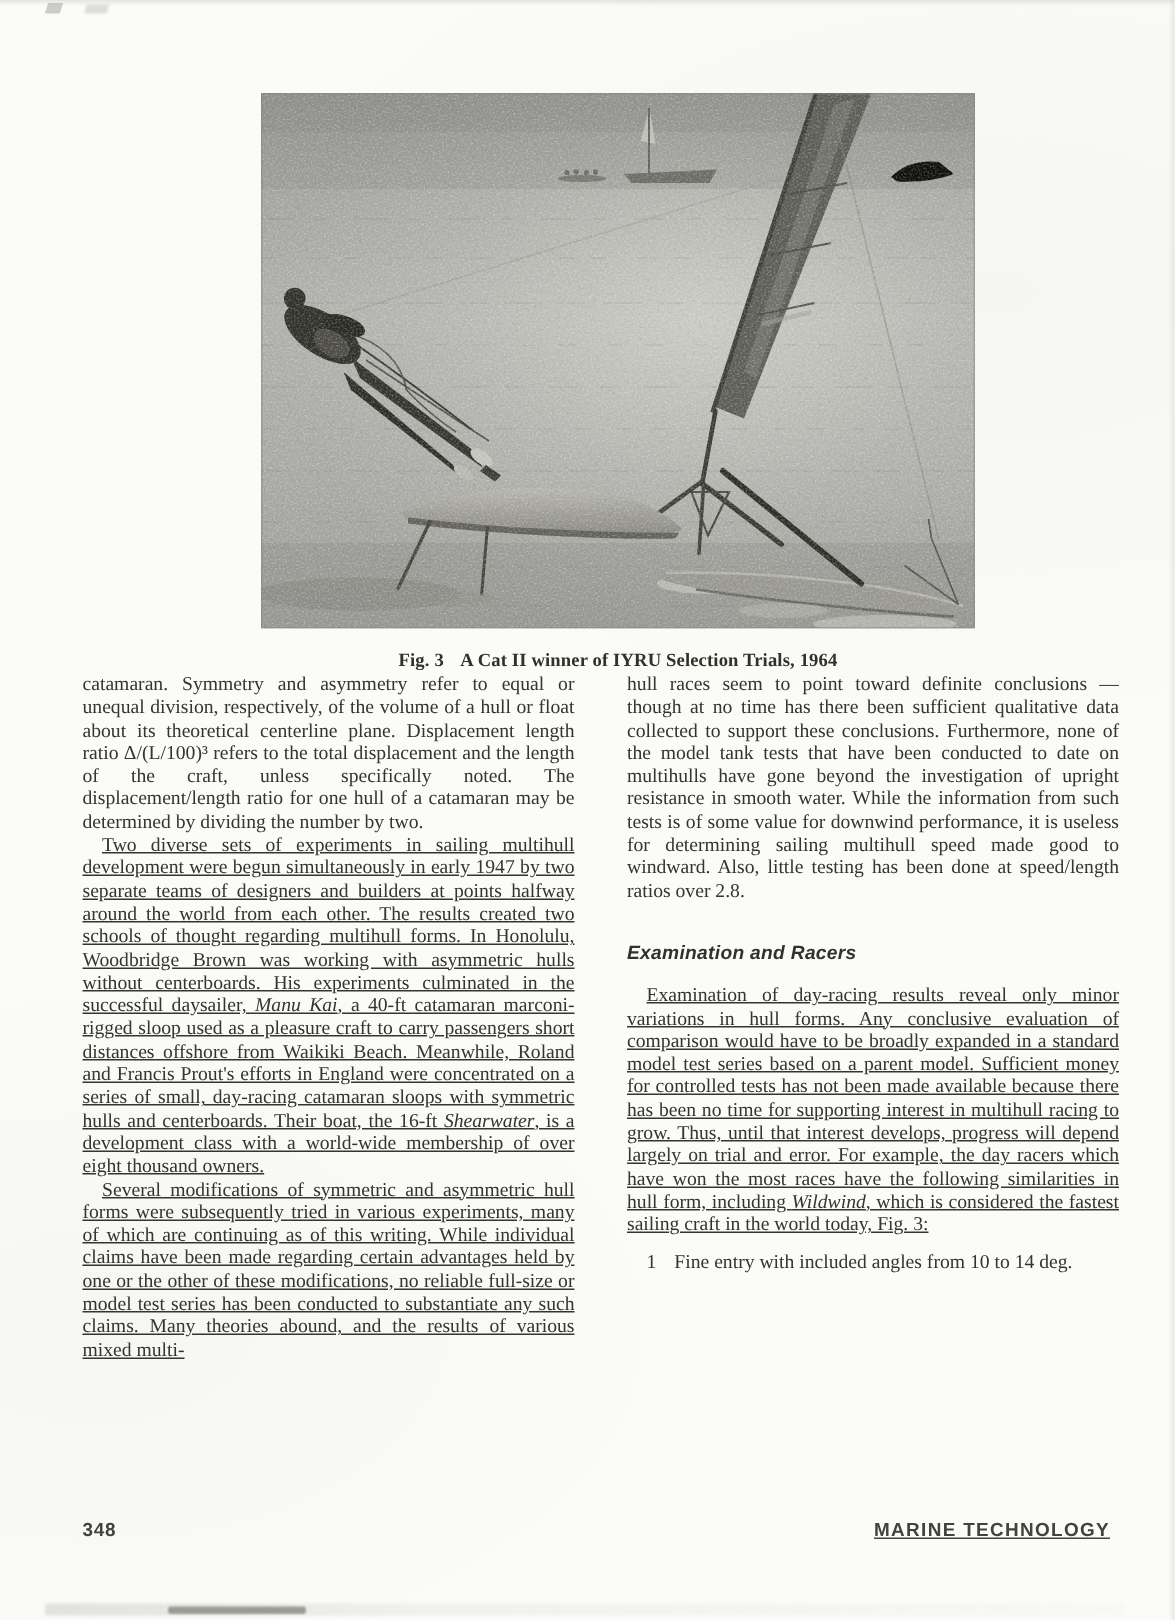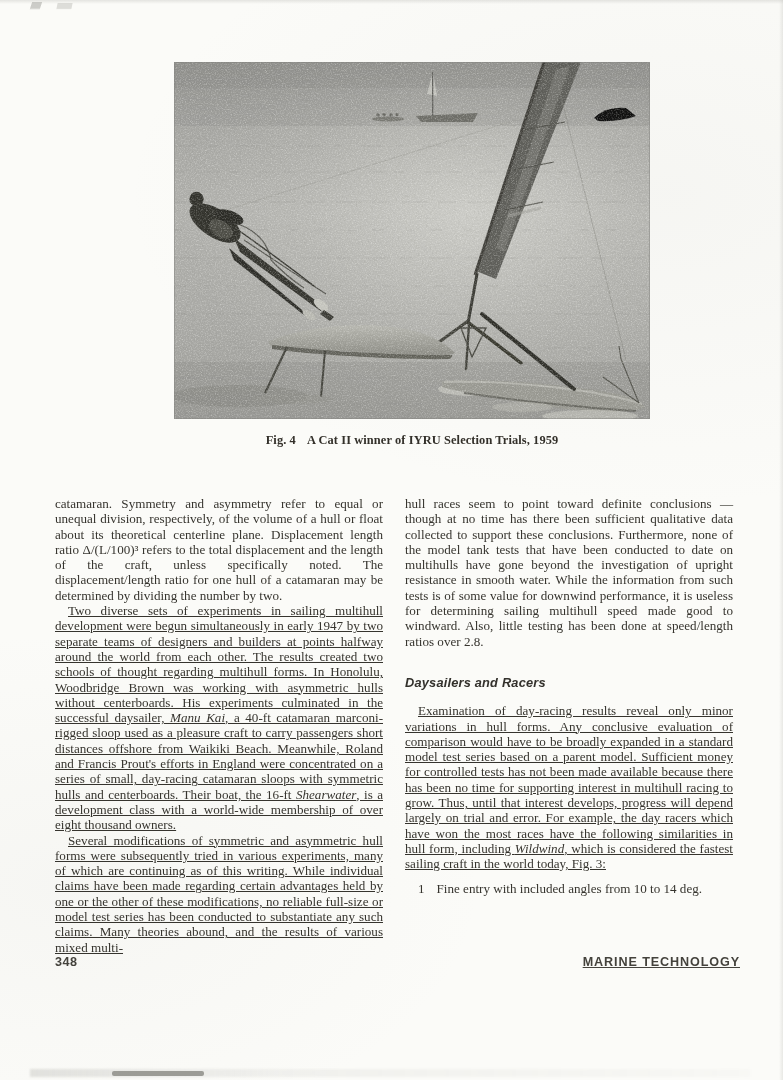--- a/index.html
+++ b/index.html
@@ -27,37 +27,37 @@
   figure.fig{position:absolute;left:174px;top:62px;margin:0;width:476px;}
   figure.fig svg{display:block;}
   .caption{
     width:476px;text-align:center;margin-top:14px;
     font-family:"Liberation Serif", serif;font-weight:700;font-size:12.4px;color:#33302a;
     letter-spacing:.1px;white-space:nowrap;
   }
   .cap-label{margin-right:11px;}
 
   .columns{
-    position:absolute;left:55px;top:496px;width:673px;
-    display:grid;grid-template-columns:328px 328px;column-gap:22px;
+    position:absolute;left:55px;top:448px;width:673px;
+    display:grid;grid-template-columns:328px 328px;column-gap:35px;
     font-size:13.1px;line-height:15.3px;text-align:justify;hyphens:none;
   }
   .body-p{margin:0;}
   .body-p.indent{text-indent:13px;text-decoration:underline;}
   .ital{font-style:italic;}
   .sec-heading{
     font-family:"Liberation Sans", sans-serif;font-style:italic;font-weight:700;
     font-size:12.8px;letter-spacing:.2px;color:#33312c;margin:26px 0 13px 0;
   }
   .list-item{margin:20px 0;text-indent:13px;}
   .list-item.first{margin-top:9px;}
   .li-num{margin-right:12px;}
 
   .footer{
-    position:absolute;top:955px;left:55px;width:685px;
+    position:absolute;top:1013px;left:55px;width:685px;
     display:flex;justify-content:space-between;align-items:baseline;
     font-family:"Liberation Sans", sans-serif;font-weight:700;font-size:12.6px;color:#44423c;
   }
   .journal{letter-spacing:.9px;text-decoration:underline;}
   .pagenum{letter-spacing:.5px;}
 </style>
 </head>
 <body>
 
 <div class="page">
@@ -187,33 +187,33 @@
         <ellipse cx="135" cy="253" rx="7.5" ry="3.8" transform="rotate(36 135 253)" fill="#b9b9b2"></ellipse>
         <path d="M150,248 L160,255 L156,259 L146,252 Z" fill="#3a3a34"></path>
       </g>
 
       <rect width="476" height="357" filter="url(#grainW)" opacity="0.38"></rect>
       <rect width="476" height="357" filter="url(#grainD)" opacity="0.16"></rect>
       <rect x="0.5" y="0.5" width="475" height="356" fill="none" stroke="#83837f" opacity="0.5"></rect>
     </svg>
 
     <figcaption class="caption">
-      <span class="cap-label">Fig. 4</span><span class="cap-text">A Cat II winner of IYRU Selection Trials, 1959</span>
+      <span class="cap-label">Fig. 3</span><span class="cap-text">A Cat II winner of IYRU Selection Trials, 1964</span>
     </figcaption>
   </figure>
 
   <main class="columns">
     <div class="col">
         <p class="body-p"><span>catamaran. Symmetry and asymmetry refer to equal or unequal division, respectively, of the volume of a hull or float about its theoretical centerline plane. Displacement length ratio Δ/(L/100)³ refers to the total displacement and the length of the craft, unless specifically noted. The displacement/length ratio for one hull of a catamaran may be determined by dividing the number by two.</span></p>
         <p class="body-p indent"><span>Two diverse sets of experiments in sailing multihull development were begun simultaneously in early 1947 by two separate teams of designers and builders at points halfway around the world from each other. The results created two schools of thought regarding multihull forms. In Honolulu, Woodbridge Brown was working with asymmetric hulls without centerboards. His experiments culminated in the successful daysailer, </span><span class="ital">Manu Kai</span><span>, a 40-ft catamaran marconi-rigged sloop used as a pleasure craft to carry passengers short distances offshore from Waikiki Beach. Meanwhile, Roland and Francis Prout's efforts in England were concentrated on a series of small, day-racing catamaran sloops with symmetric hulls and centerboards. Their boat, the 16-ft </span><span class="ital">Shearwater</span><span>, is a development class with a world-wide membership of over eight thousand owners.</span></p>
         <p class="body-p indent"><span>Several modifications of symmetric and asymmetric hull forms were subsequently tried in various experiments, many of which are continuing as of this writing. While individual claims have been made regarding certain advantages held by one or the other of these modifications, no reliable full-size or model test series has been conducted to substantiate any such claims. Many theories abound, and the results of various mixed multi-</span></p>
       </div>
     <div class="col">
         <p class="body-p"><span>hull races seem to point toward definite conclusions — though at no time has there been sufficient qualitative data collected to support these conclusions. Furthermore, none of the model tank tests that have been conducted to date on multihulls have gone beyond the investigation of upright resistance in smooth water. While the information from such tests is of some value for downwind performance, it is useless for determining sailing multihull speed made good to windward. Also, little testing has been done at speed/length ratios over 2.8.</span></p>
-        <h3 class="sec-heading">Daysailers and Racers</h3>
+        <h3 class="sec-heading">Examination and Racers</h3>
         <p class="body-p indent"><span>Examination of day-racing results reveal only minor variations in hull forms. Any conclusive evaluation of comparison would have to be broadly expanded in a standard model test series based on a parent model. Sufficient money for controlled tests has not been made available because there has been no time for supporting interest in multihull racing to grow. Thus, until that interest develops, progress will depend largely on trial and error. For example, the day racers which have won the most races have the following similarities in hull form, including </span><span class="ital">Wildwind</span><span>, which is considered the fastest sailing craft in the world today, Fig. 3:</span></p>
         <p class="list-item first"><span class="li-num">1</span><span>Fine entry with included angles from 10 to 14 deg.</span></p>
       </div>
   </main>
 
   <div class="footer">
     <span class="pagenum">348</span>
     <span class="journal">MARINE TECHNOLOGY</span>
   </div>
 

